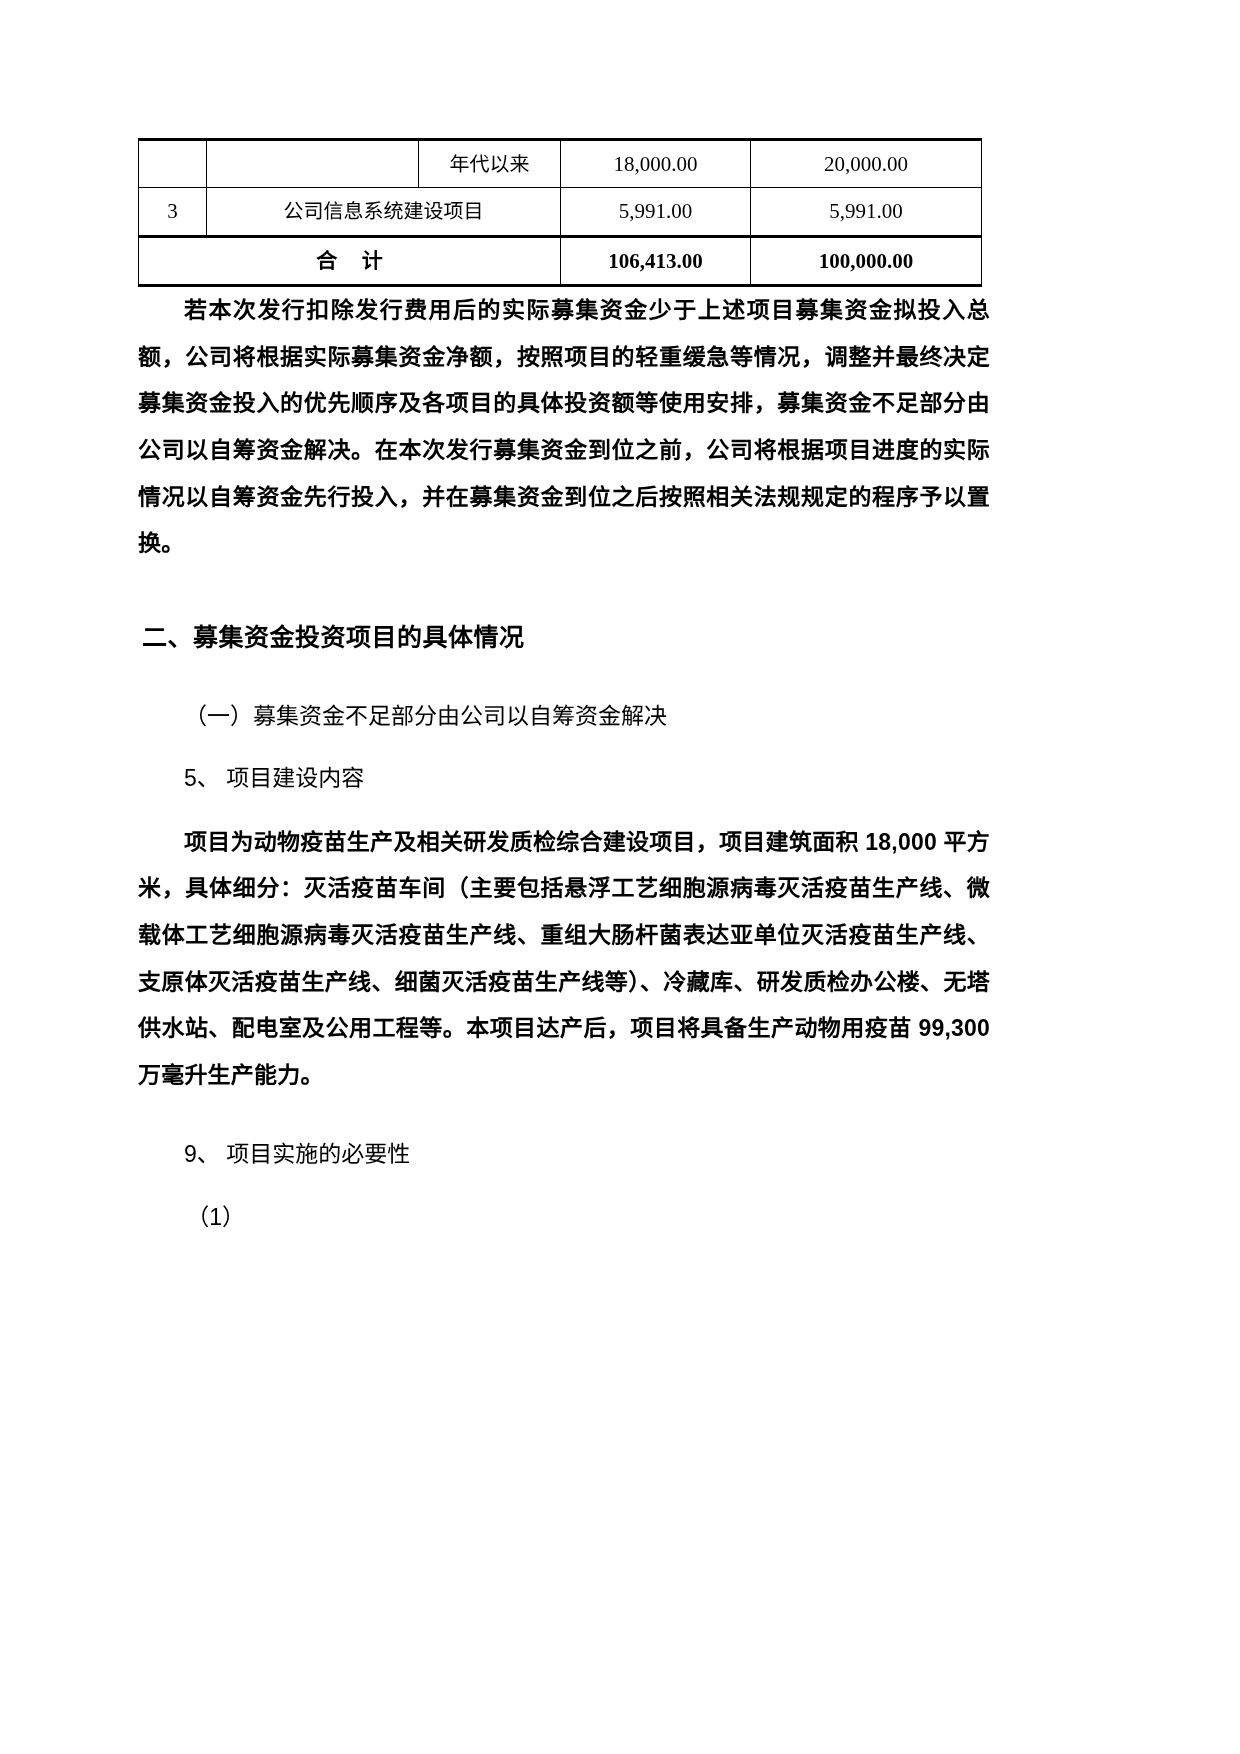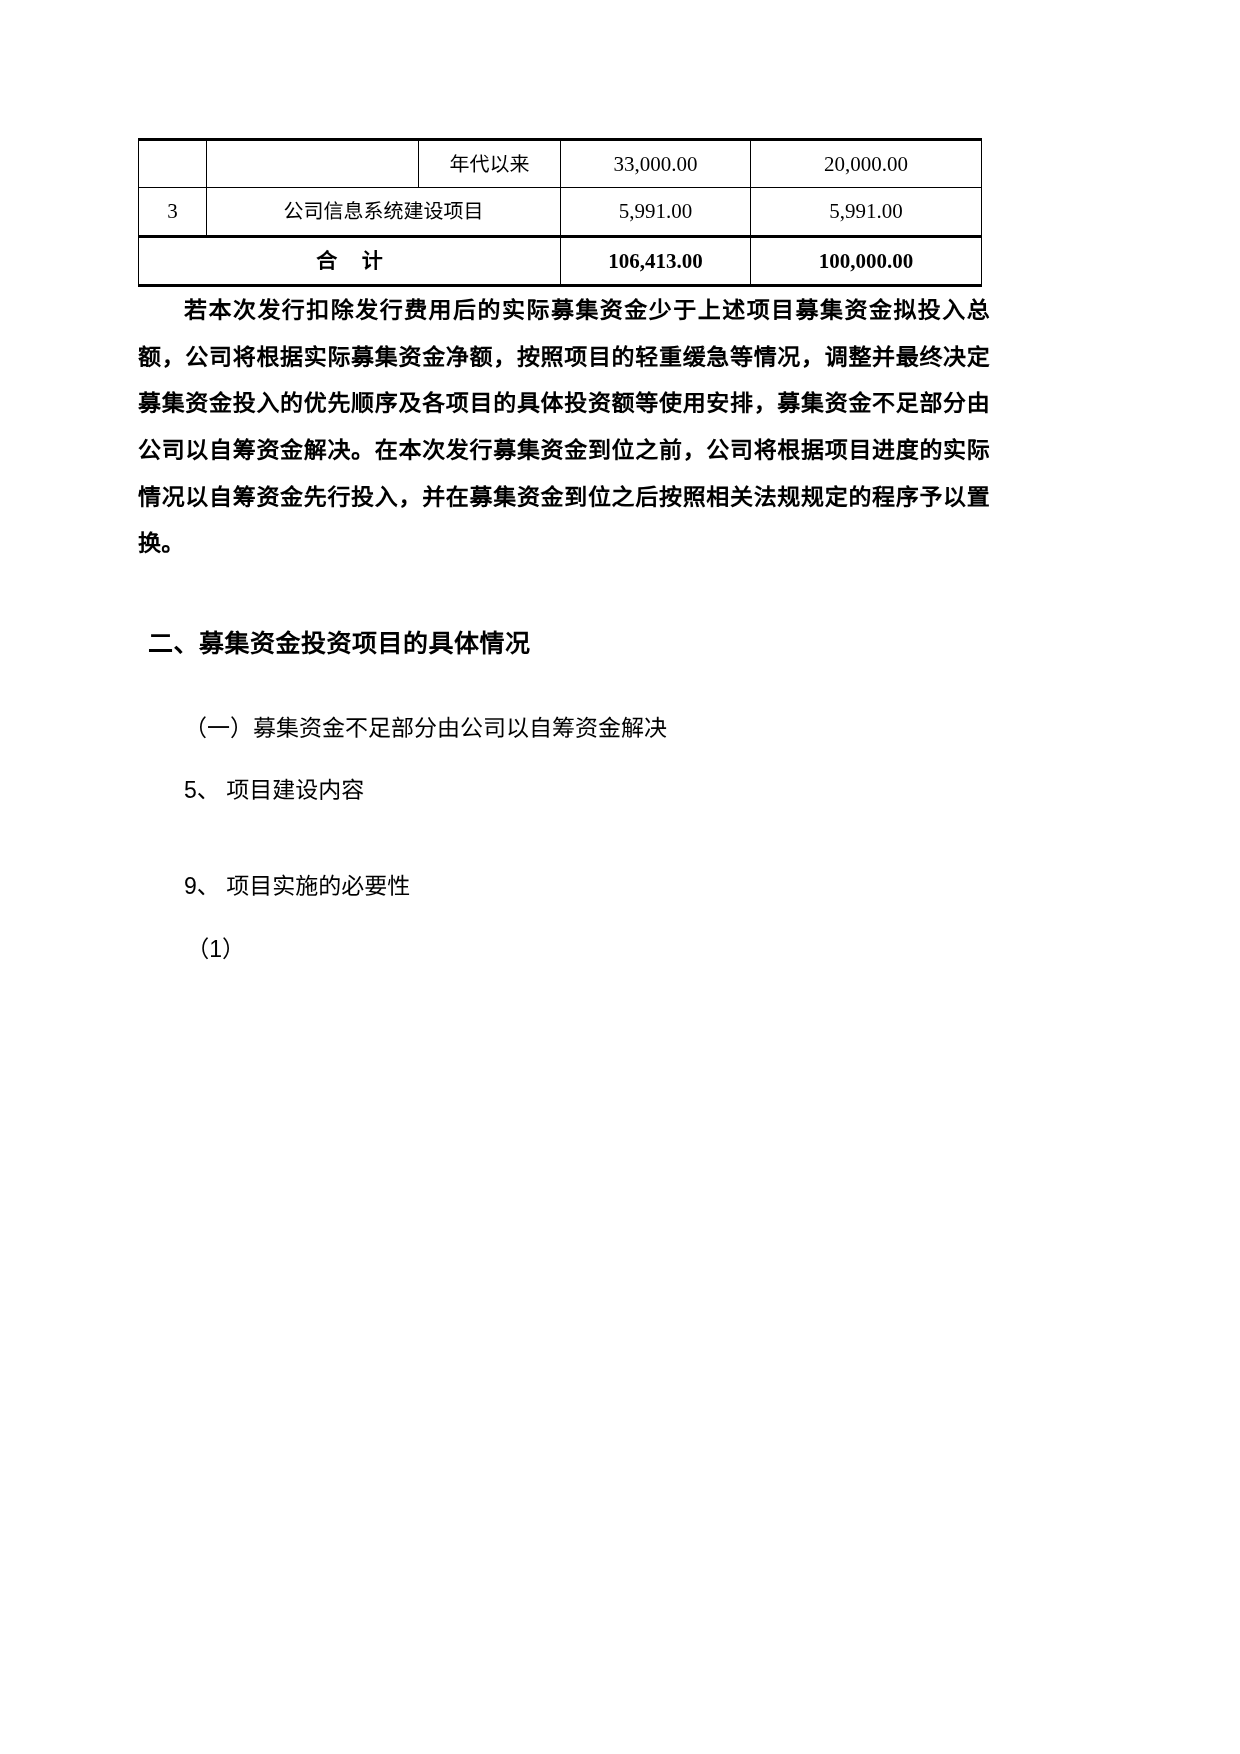--- a/index.html
+++ b/index.html
@@ -74,21 +74,21 @@
   }
   .para.indent { text-indent: 2em; }
 
   .gap-sm { height: 18px; }
   .gap-md { height: 34px; }
   .gap-lg { height: 46px; }
 
   h2.section-heading {
     font-size: 25px;
     font-weight: bold;
-    margin: 10px;
+    margin: 4px;
     line-height: 1.6;
     letter-spacing: 0.5px;
   }
 
   .sub-heading {
     font-size: 23px;
     line-height: 1.9;
     margin: 0;
     padding-left: 2em;
   }
@@ -123,21 +123,21 @@
       <col class="c-name">
       <col class="c-sub">
       <col class="c-total">
       <col class="c-raise">
     </colgroup>
     <tbody>
       <tr class="row-top">
         <td class="cjk"></td>
         <td class="cjk"></td>
         <td class="cjk">年代以来</td>
-        <td>33,000.00</td>
+        <td>18,000.00</td>
         <td>20,000.00</td>
       </tr>
       <tr>
         <td>3</td>
         <td class="cjk" colspan="2">公司信息系统建设项目</td>
         <td>5,991.00</td>
         <td>5,991.00</td>
       </tr>
       <tr class="row-total">
         <td class="cjk" colspan="3">合 计</td>
@@ -156,20 +156,21 @@
   <div class="gap-md"></div>
 
   <p class="sub-heading">（一）募集资金不足部分由公司以自筹资金解决</p>
 
   <div class="gap-sm"></div>
 
   <p class="sub-heading">5、 项目建设内容</p>
 
   <div class="gap-sm"></div>
 
+  <p class="para indent">项目为动物疫苗生产及相关研发质检综合建设项目，项目建筑面积 18,000 平方米，具体细分：灭活疫苗车间（主要包括悬浮工艺细胞源病毒灭活疫苗生产线、微载体工艺细胞源病毒灭活疫苗生产线、重组大肠杆菌表达亚单位灭活疫苗生产线、支原体灭活疫苗生产线、细菌灭活疫苗生产线等）、冷藏库、研发质检办公楼、无塔供水站、配电室及公用工程等。本项目达产后，项目将具备生产动物用疫苗 99,300 万毫升生产能力。</p>
 
   <div class="gap-md"></div>
 
   <p class="sub-heading">9、 项目实施的必要性</p>
 
   <div class="gap-sm"></div>
 
   <div class="numbered-item">
     <span class="marker">（1）</span>
   </div>

